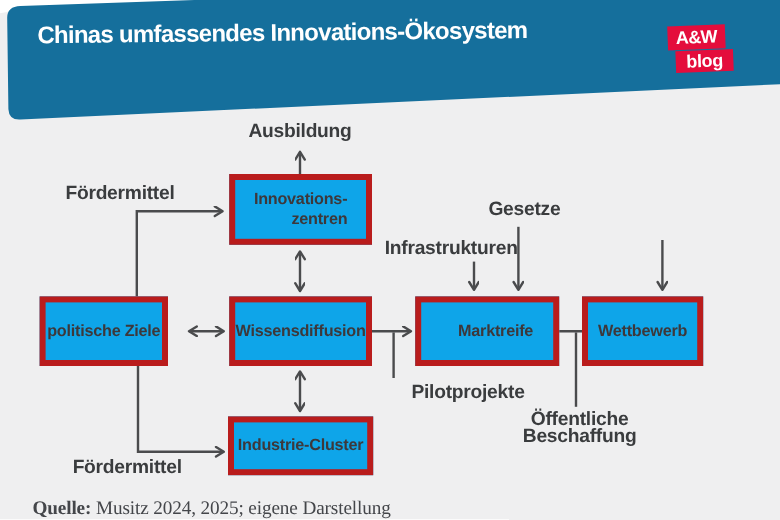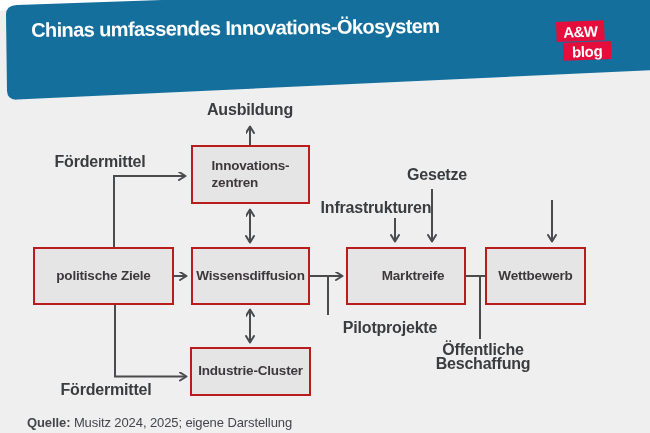--- a/index.html
+++ b/index.html
@@ -23,26 +23,26 @@
   .logo-box{
     background:#e40d3c;color:#ffffff;font-weight:bold;text-align:center;
     display:flex;align-items:center;justify-content:center;
   }
   .logo-top{width:48px;height:20px;font-size:15px;letter-spacing:-0.5px;}
   .logo-bottom{width:48px;height:18px;font-size:15px;margin-left:6px;margin-top:1px;letter-spacing:-0.3px;}
 
   
   .node{
     position:absolute;box-sizing:border-box;
-    background:#e5e5e5;border:2px solid #b91c1c;
+    background:#0ea5e9;border:5px solid #b91c1c;
     display:flex;align-items:center;justify-content:center;
-    text-align:left;color:#3d383b;font-weight:bold;font-size:13.5px;
+    text-align:right;color:#3d383b;font-weight:bold;font-size:13.5px;
     letter-spacing:-0.2px;line-height:1.2;white-space:pre-line;
   }
-  .n-politische{left:33px;top:247px;width:141px;height:58px;}
+  .n-politische{left:33px;top:247px;width:107px;height:58px;}
   .n-innovation{left:191px;top:145px;width:119px;height:59px;}
   .n-wissens{left:191px;top:247px;width:119px;height:58px;}
   .n-industrie{left:190px;top:347px;width:121px;height:49px;}
   .n-markt{left:346px;top:247px;width:120px;height:58px;padding-left:14px;}
   .n-wettbewerb{left:485px;top:247px;width:101px;height:58px;}
 
   
   .flabel{
     position:absolute;transform:translateX(-50%);
     color:#3a3c3e;font-weight:bold;font-size:16px;letter-spacing:-0.2px;
@@ -51,22 +51,23 @@
   .l-ausbildung{left:250px;top:103px;}
   .l-foerder-top{left:100px;top:155px;}
   .l-infrastrukturen{left:376px;top:201px;}
   .l-gesetze{left:437px;top:168px;}
   .l-international{left:557px;top:166px;}
   .l-pilot{left:350px;top:321px;margin-left:40px;}
   .l-oeffentlich{left:483px;top:343px;}
   .l-foerder-bottom{left:106px;top:383px;}
 
   .source-line{
-    position:absolute;left:27px;top:415px;font-size:13px;color:#44464a;
+    position:absolute;left:27px;top:415px;font-size:16px;color:#44464a;
     letter-spacing:-0.1px;
+    font-family:Liberation Serif, serif;
   }
   .source-line .src-label{font-weight:bold;}
 </style>
 </head>
 <body>
 
 <div class="stage">
 
   <div class="bg-panel"></div>
 

